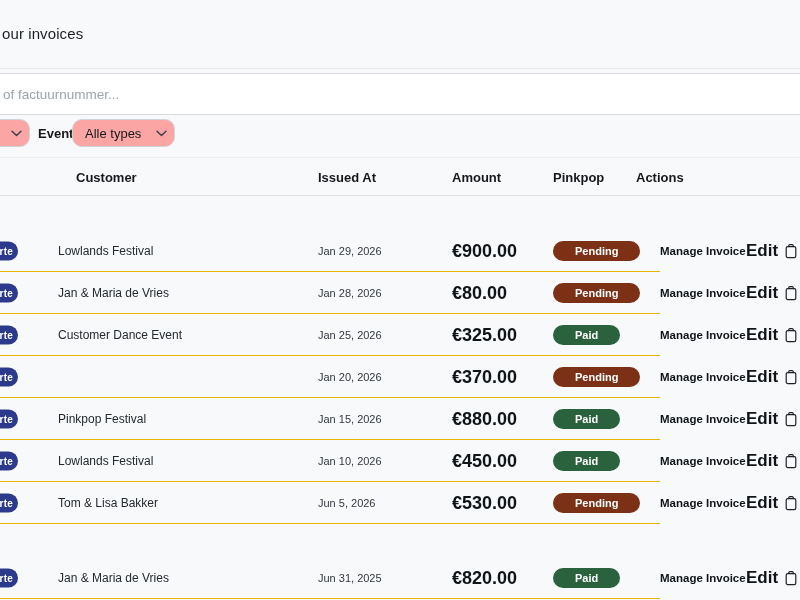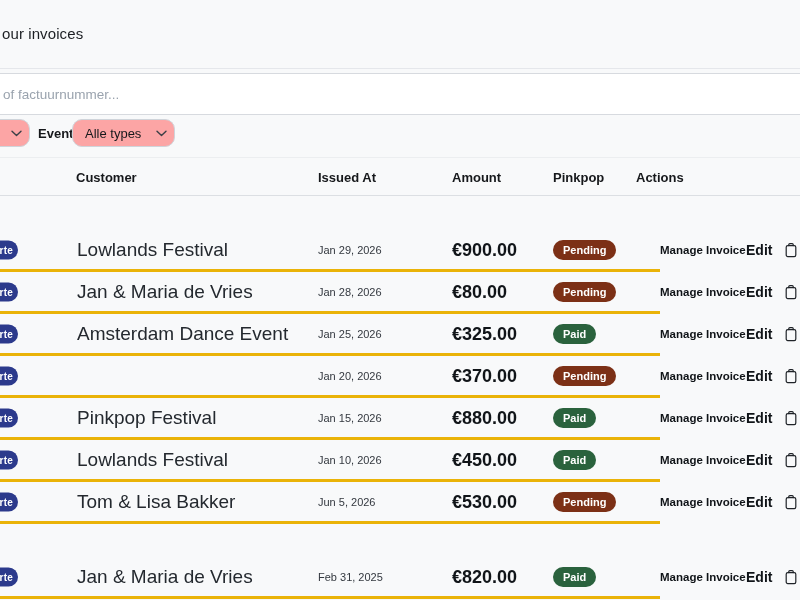--- a/index.html
+++ b/index.html
@@ -59,40 +59,40 @@
     position:absolute; top:50%; transform:translateY(-50%);
     font-weight:bold; font-size:13px; color:#16181b;
   }
   .th-0 { left:76px; }  .th-1 { left:318px; } .th-2 { left:452px; }
   .th-3 { left:553px; } .th-4 { left:636px; }
 
   .tbody { position:absolute; left:0; top:197px; width:800px; }
   .group-spacer { height:33px; }
   .row {
     position:relative; width:660px; height:42px;
-    border-bottom:3px solid #eab308;
+    border-bottom:1px solid #eab308;
   }
   .cell { position:absolute; top:50%; transform:translateY(-50%); white-space:nowrap; }
 
   .type-badge {
     left:-30px; width:48px; height:19px; border-radius:10px;
     background:#2c3a8c; color:#ffffff;
     display:flex; align-items:center; justify-content:flex-end;
     padding-right:5px; font-size:10px; font-weight:bold; letter-spacing:.2px;
   }
-  .c-customer { left:77px;  font-size:19px; color:#24292f; }
+  .c-customer { left:58px;  font-size:12px; color:#24292f; }
   .c-date     { left:318px; font-size:11px; color:#33383f; }
   .c-amount   { left:452px; font-size:18px; font-weight:bold; color:#101418; }
   .status-badge {
     left:553px; height:20px; border-radius:10px; color:#ffffff;
-    display:inline-flex; align-items:center; padding:0 10px;
+    display:inline-flex; align-items:center; padding:0 22px;
     font-size:11px; font-weight:bold;
   }
   .c-manage { left:660px; font-size:11.5px; font-weight:bold; color:#101418; cursor:pointer; }
-  .c-edit   { left:746px; font-size:14px; font-weight:bold; color:#101418; cursor:pointer; }
+  .c-edit   { left:746px; font-size:17px; font-weight:bold; color:#101418; cursor:pointer; }
   .c-del    { left:784px; width:14px; height:16px; cursor:pointer; display:flex; align-items:center; }
 </style>
 </head>
 <body>
 
 <div class="stage">
 
   <div class="page-title">our invoices</div>
   <div class="top-sep"></div>
 
@@ -156,21 +156,21 @@
           <g fill="none" stroke="#1f2328" stroke-width="1.2" stroke-linecap="round" stroke-linejoin="round">
             <rect x="2.2" y="3.6" width="9.6" height="11" rx="1.6"></rect>
             <path d="M4.8 3.6 V2.6 a1 1 0 0 1 1 -1 h2.4 a1 1 0 0 1 1 1 V3.6"></path>
           </g>
         </svg>
       </span>
     </div>
 
     <div class="row">
       <span class="cell type-badge" style="background: rgb(44, 58, 140);">rte</span>
-      <span class="cell c-customer">Amsterdam Dance Event</span>
+      <span class="cell c-customer">Customer Dance Event</span>
       <span class="cell c-date">Jan 25, 2026</span>
       <span class="cell c-amount">€325.00</span>
       <span class="cell status-badge" style="background: rgb(42, 98, 61);">Paid</span>
       <span class="cell c-manage">Manage Invoice</span>
       <span class="cell c-edit">Edit</span>
       <span class="cell c-del">
         <svg width="14" height="16" viewBox="0 0 14 16">
           <g fill="none" stroke="#1f2328" stroke-width="1.2" stroke-linecap="round" stroke-linejoin="round">
             <rect x="2.2" y="3.6" width="9.6" height="11" rx="1.6"></rect>
             <path d="M4.8 3.6 V2.6 a1 1 0 0 1 1 -1 h2.4 a1 1 0 0 1 1 1 V3.6"></path>
@@ -246,21 +246,21 @@
             <rect x="2.2" y="3.6" width="9.6" height="11" rx="1.6"></rect>
             <path d="M4.8 3.6 V2.6 a1 1 0 0 1 1 -1 h2.4 a1 1 0 0 1 1 1 V3.6"></path>
           </g>
         </svg>
       </span>
     </div>
   <div class="group-spacer"></div>
     <div class="row">
       <span class="cell type-badge" style="background: rgb(44, 58, 140);">rte</span>
       <span class="cell c-customer">Jan &amp; Maria de Vries</span>
-      <span class="cell c-date">Feb 31, 2025</span>
+      <span class="cell c-date">Jun 31, 2025</span>
       <span class="cell c-amount">€820.00</span>
       <span class="cell status-badge" style="background: rgb(42, 98, 61);">Paid</span>
       <span class="cell c-manage">Manage Invoice</span>
       <span class="cell c-edit">Edit</span>
       <span class="cell c-del">
         <svg width="14" height="16" viewBox="0 0 14 16">
           <g fill="none" stroke="#1f2328" stroke-width="1.2" stroke-linecap="round" stroke-linejoin="round">
             <rect x="2.2" y="3.6" width="9.6" height="11" rx="1.6"></rect>
             <path d="M4.8 3.6 V2.6 a1 1 0 0 1 1 -1 h2.4 a1 1 0 0 1 1 1 V3.6"></path>
           </g>

